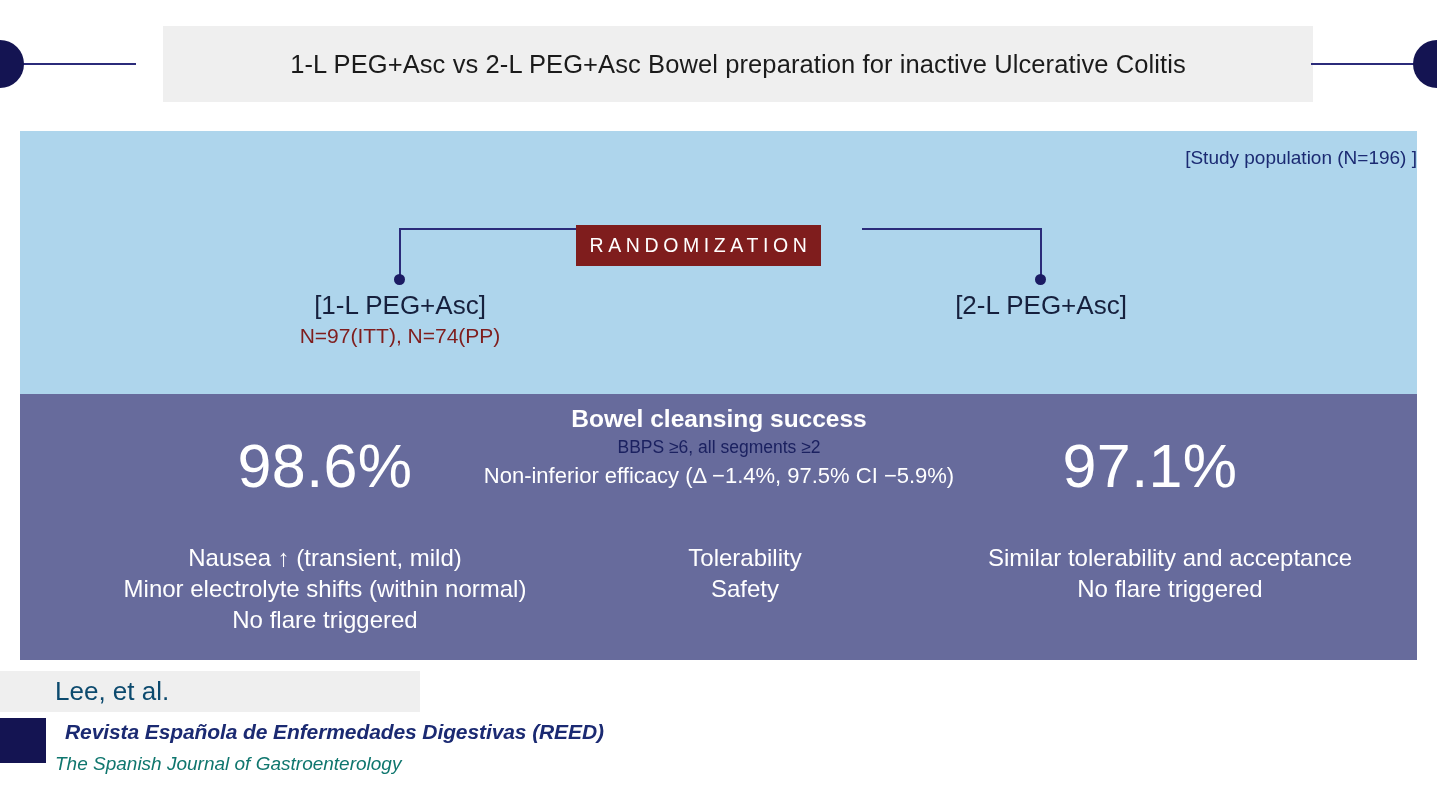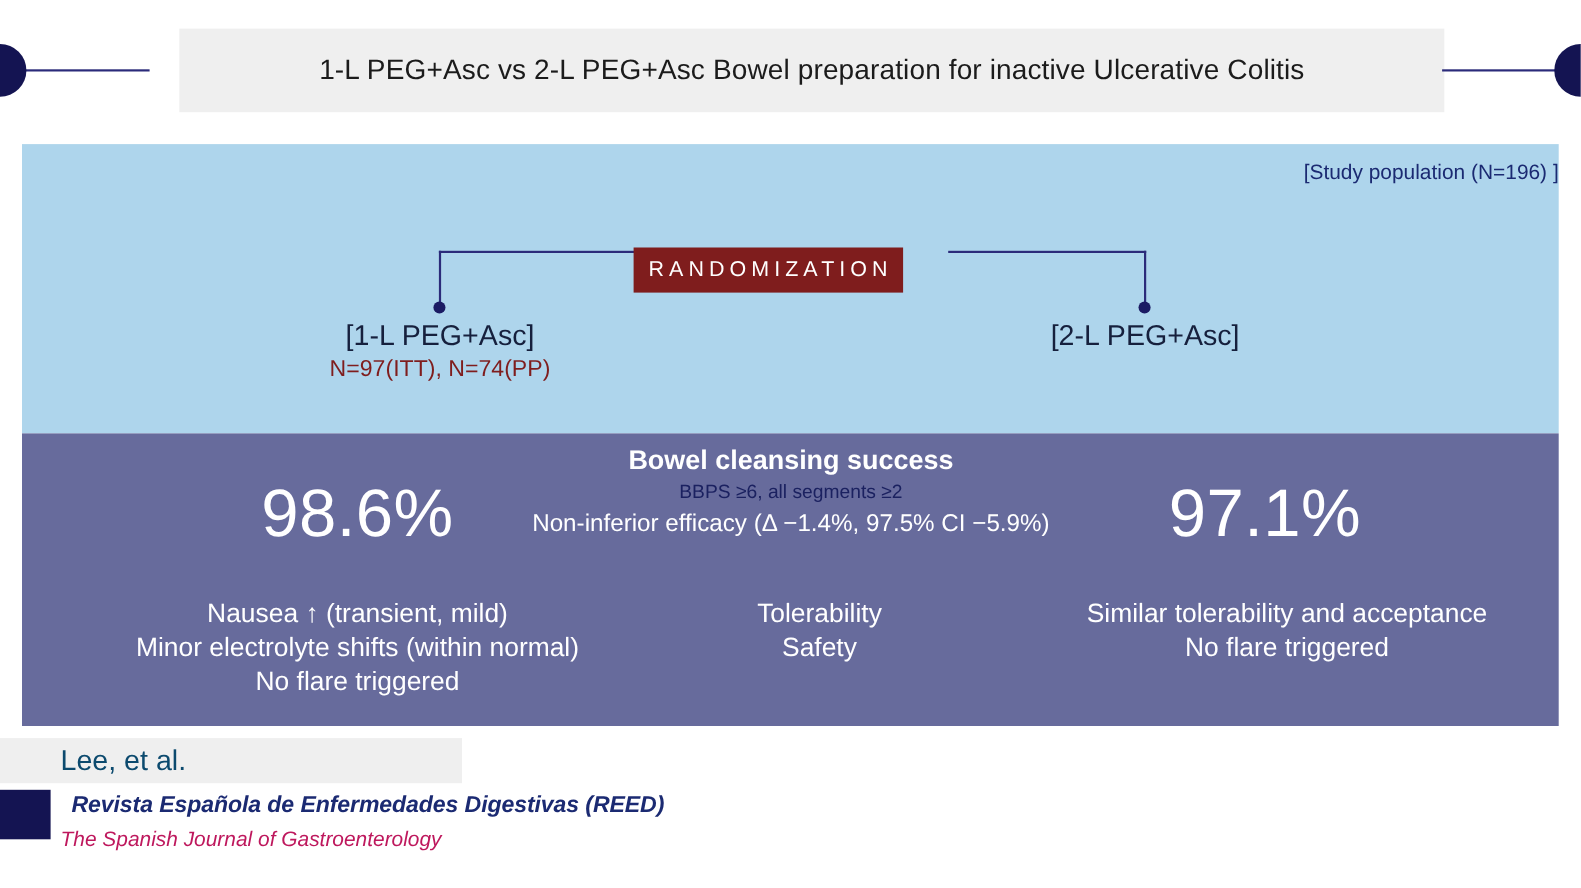--- a/index.html
+++ b/index.html
@@ -85,21 +85,21 @@
     position:absolute;left:0;top:11px;width:420px;height:41px;background:#efefef;
     display:flex;align-items:center;
   }
   #author-text{font-size:26px;color:#0c4a6e;padding-left:55px;}
   #footer-square{position:absolute;left:0;top:58px;width:46px;height:45px;background:#141452;}
   #journal-name{
     position:absolute;left:55px;top:60px;font-size:21px;font-weight:bold;font-style:italic;
     color:#1b2a72;letter-spacing:-.1px;margin-left:10px;
   }
   #journal-subtitle{
-    position:absolute;left:55px;top:93px;font-size:19px;font-style:italic;color:#be185d;
+    position:absolute;left:55px;top:93px;font-size:19px;font-style:italic;color:#0f766e;
   }
 </style>
 </head>
 <body>
 
 <div id="title-bar">
   <div class="deco-line" id="deco-line-left"></div>
   <div class="deco-dot" id="deco-dot-left"></div>
   <div id="title-band">
     <div id="title-text">1-L PEG+Asc vs 2-L PEG+Asc Bowel preparation for inactive Ulcerative Colitis</div>

